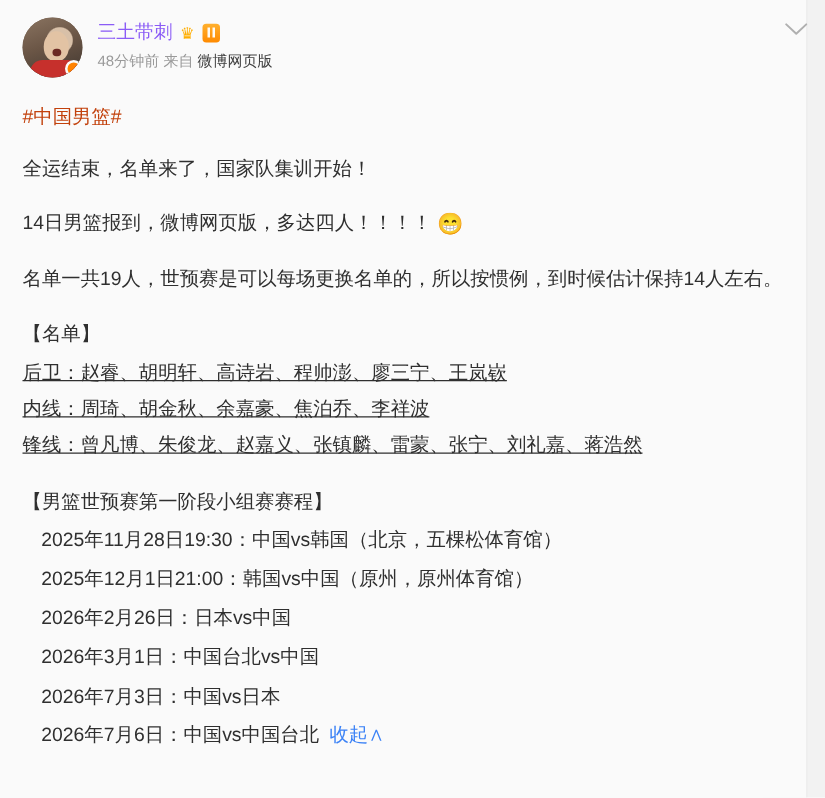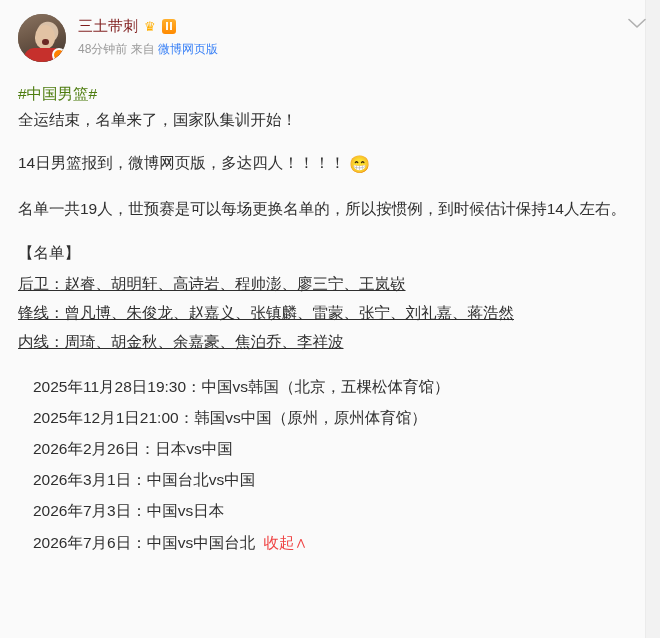--- a/index.html
+++ b/index.html
@@ -100,21 +100,21 @@
     border: 2px solid #fafafa;
   }
   .namecol { padding-top: 2px; min-width: 0; }
   .nameline {
     display: flex;
     align-items: center;
     gap: 6px;
   }
   .username {
     font-size: 15px;
-    color: #7f1d1d;
+    color: #8b5cf6;
     font-weight: 400;
     line-height: 20px;
   }
   .crown {
     font-size: 13px;
     color: #ffae00;
     line-height: 1;
   }
   .vip-badge {
     display: inline-flex;
@@ -131,43 +131,44 @@
   }
   .vip-badge .bar { display:inline-block; width:2px; height:8px; background:#fff; opacity:.95; }
   .vip-badge .bar2 { display:inline-block; width:2px; height:8px; background:#fff; opacity:.95; }
   .meta {
     margin-top: 5px;
     font-size: 12px;
     color: #9a9a9a;
     line-height: 16px;
     white-space: nowrap;
   }
-  .meta .src { color: #3b82f6; }
+  .meta .src { color: #404040; }
 
   
   .content {
     margin-top: 14px;
     font-size: 15.5px;
     color: #2f2f2f;
     line-height: 1.62;
   }
   .topic {
-    color: #4d7c0f;
+    color: #c2410c;
     font-size: 15.5px;
     line-height: 1.6;
     display: block;
+    margin-bottom: 16px;
   }
   .para { margin: 0 0 18px 0; }
   .emoji { font-size: 17px; vertical-align: -2px; }
   .roster-line { margin: 0 0 4px 0; text-decoration: underline; }
   .sectiontitle { margin: 0 0 6px 0; }
   .sched { margin: 0; }
   .sched-row { margin: 0 0 6px 15px; white-space: nowrap; }
   .collapse {
-    color: #ef4444;
+    color: #3b82f6;
     cursor: pointer;
     margin-left: 4px;
   }
   .gap-lg { height: 16px; }
 </style>
 </head>
 <body>
 
 <div id="app">
 
@@ -206,25 +207,26 @@
 
       <p class="para">
         <span>14日男篮报到，微博网页版，多达四人！！！！</span>
         <span class="emoji">😁</span>
       </p>
 
       <p class="para">名单一共19人，世预赛是可以每场更换名单的，所以按惯例，到时候估计保持14人左右。</p>
 
       <p class="sectiontitle">【名单】</p>
       <p class="roster-line">后卫：赵睿、胡明轩、高诗岩、程帅澎、廖三宁、王岚嵚</p>
+      <p class="roster-line">内线：周琦、胡金秋、余嘉豪、焦泊乔、李祥波</p>
       <p class="roster-line">锋线：曾凡博、朱俊龙、赵嘉义、张镇麟、雷蒙、张宁、刘礼嘉、蒋浩然</p>
-      <p class="roster-line">内线：周琦、胡金秋、余嘉豪、焦泊乔、李祥波</p>
 
       <div class="gap-lg"></div>
 
+      <p class="sectiontitle">【男篮世预赛第一阶段小组赛赛程】</p>
       <div class="sched">
         <p class="sched-row">2025年11月28日19:30：中国vs韩国（北京，五棵松体育馆）</p>
         <p class="sched-row">2025年12月1日21:00：韩国vs中国（原州，原州体育馆）</p>
         <p class="sched-row">2026年2月26日：日本vs中国</p>
         <p class="sched-row">2026年3月1日：中国台北vs中国</p>
         <p class="sched-row">2026年7月3日：中国vs日本</p>
         <p class="sched-row">
           <span>2026年7月6日：中国vs中国台北</span>
           <span class="collapse"><span>收起</span><span>∧</span></span>
         </p>

